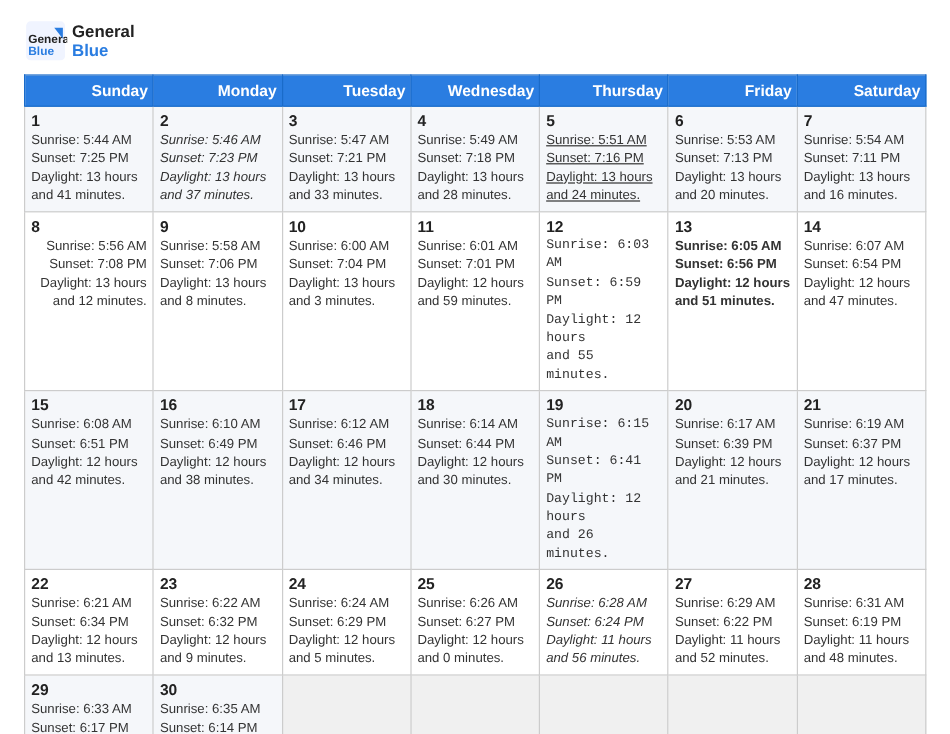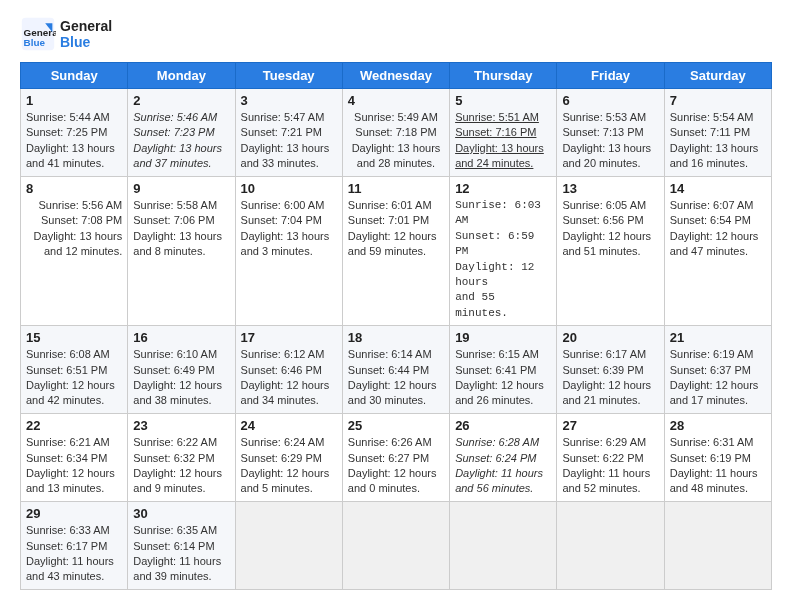--- a/index.html
+++ b/index.html
@@ -46,21 +46,21 @@
       width: 100%;
       border-collapse: collapse;
       table-layout: fixed;
     }
     .calendar thead th {
       background: #2a7de1;
       color: #fff;
       font-size: 13px;
       font-weight: bold;
       padding: 5px 4px;
-      text-align: center;
+      text-align: right;
       border: 1px solid #1a6bc9;
     }
     .calendar tbody td {
       border: 1px solid #ccc;
       vertical-align: top;
       padding: 4px 5px;
       height: 88px;
       background: #fff;
       font-size: 10.5px;
       color: #333;
@@ -140,21 +140,21 @@
           </td>
           <td>
             <span class="day-num">3</span>
             <div class="day-info" style="white-space: pre-line;">Sunrise: 5:47 AM
 Sunset: 7:21 PM
 Daylight: 13 hours
 and 33 minutes.</div>
           </td>
           <td>
             <span class="day-num">4</span>
-            <div class="day-info" style="white-space: pre-line; text-align: center;">Sunrise: 5:49 AM
+            <div class="day-info" style="white-space: pre-line;">Sunrise: 5:49 AM
 Sunset: 7:18 PM
 Daylight: 13 hours
 and 28 minutes.</div>
           </td>
           <td>
             <span class="day-num">5</span>
             <div class="day-info" style="white-space: pre-line; text-decoration: underline;">Sunrise: 5:51 AM
 Sunset: 7:16 PM
 Daylight: 13 hours
 and 24 minutes.</div>
@@ -205,21 +205,21 @@
           </td>
           <td>
             <span class="day-num">12</span>
             <div class="day-info" style="white-space: pre-line; font-family: Liberation Mono, monospace;">Sunrise: 6:03 AM
 Sunset: 6:59 PM
 Daylight: 12 hours
 and 55 minutes.</div>
           </td>
           <td>
             <span class="day-num">13</span>
-            <div class="day-info" style="white-space: pre-line;">Sunrise: 6:05 AM
+            <div class="day-info" style="white-space: pre-line; font-weight: bold;">Sunrise: 6:05 AM
 Sunset: 6:56 PM
 Daylight: 12 hours
 and 51 minutes.</div>
           </td>
           <td>
             <span class="day-num">14</span>
             <div class="day-info" style="white-space: pre-line;">Sunrise: 6:07 AM
 Sunset: 6:54 PM
 Daylight: 12 hours
 and 47 minutes.</div>
@@ -249,21 +249,21 @@
           </td>
           <td>
             <span class="day-num">18</span>
             <div class="day-info" style="white-space: pre-line;">Sunrise: 6:14 AM
 Sunset: 6:44 PM
 Daylight: 12 hours
 and 30 minutes.</div>
           </td>
           <td>
             <span class="day-num">19</span>
-            <div class="day-info" style="white-space: pre-line;">Sunrise: 6:15 AM
+            <div class="day-info" style="white-space: pre-line; font-family: Liberation Mono, monospace;">Sunrise: 6:15 AM
 Sunset: 6:41 PM
 Daylight: 12 hours
 and 26 minutes.</div>
           </td>
           <td>
             <span class="day-num">20</span>
             <div class="day-info" style="white-space: pre-line;">Sunrise: 6:17 AM
 Sunset: 6:39 PM
 Daylight: 12 hours
 and 21 minutes.</div>

